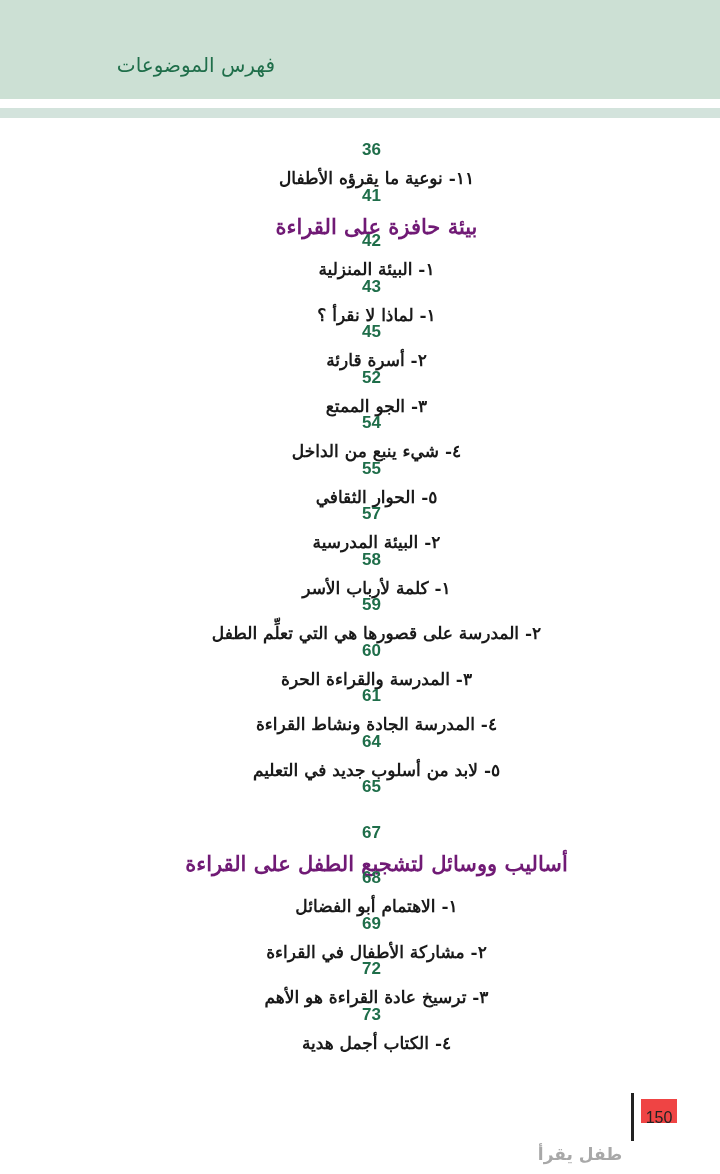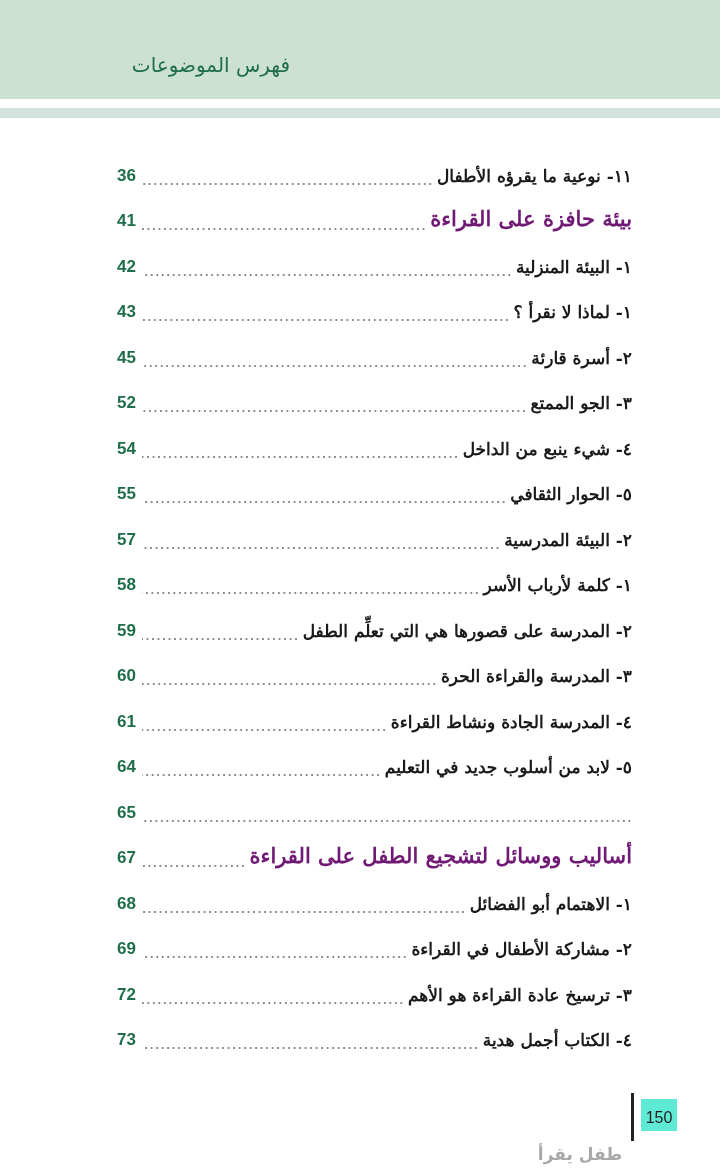--- a/index.html
+++ b/index.html
@@ -4,51 +4,51 @@
 <style>
   html, body { margin: 0; padding: 0; }
   body {
     width: 720px; height: 1174px; background: #ffffff; position: relative; overflow: hidden;
     font-family: "DejaVu Serif", serif;
   }
   .header-band {
     position: absolute; left: 0; top: 0; width: 720px; height: 99px; background: #cce0d4;
   }
   .header-title {
-    position: absolute; left: 126px; top: 50px; width: 170px; height: 30px;
+    position: absolute; left: 111px; top: 50px; width: 170px; height: 30px;
     color: #1f6e4a; font-family: "DejaVu Sans", sans-serif; font-size: 20px;
     direction: rtl; text-align: center; line-height: 30px;
   }
   .header-rule {
     position: absolute; left: 0; top: 108px; width: 720px; height: 10px; background: #d3e3dc;
   }
   .toc {
     position: absolute; left: 117px; top: 140px; width: 515px;
   }
   .toc-row {
-    position: relative; height: 45.5px; display: flex; align-items: flex-end;
+    position: relative; height: 45.5px; display: flex; flex-direction: column; align-items: center;
   }
   .toc-num {
     flex: 0 0 auto; font-family: "Liberation Sans", sans-serif; font-weight: bold;
     font-size: 17px; color: #1f6e4a; padding-right: 6px;
   }
   .toc-dots {
     flex: 1 1 auto; height: 4px; margin-top: 8px;
     background-image: radial-gradient(circle, #8a8a8a 1px, transparent 1.3px);
     background-size: 5.5px 4px; background-repeat: repeat-x; background-position: right center;
   }
   .toc-text {
     flex: 0 0 auto; direction: rtl; color: #1a1a1a; font-size: 17px; padding-left: 4px;
     white-space: nowrap;
     font-weight: bold;
   }
   .toc-text.bold { font-weight: bold; }
   .toc-row.section .toc-text { color: #701a75; font-size: 21px; font-weight: bold; }
   .footer-num {
-    position: absolute; left: 641px; top: 1099px; width: 36px; height: 32px; background: #5eead4;
+    position: absolute; left: 641px; top: 1099px; width: 36px; height: 24px; background: #ef4444;
     font-family: "Liberation Sans", sans-serif; font-size: 16px; color: #222;
     text-align: center; line-height: 38px;
   }
   .footer-bar {
     position: absolute; left: 631px; top: 1093px; width: 3px; height: 48px; background: #222;
   }
   .footer-book {
     position: absolute; left: 535px; top: 1104px; width: 90px; height: 28px;
     font-family: "DejaVu Sans", sans-serif; font-weight: bold; font-size: 17px; color: #a8a8a8;
     direction: rtl; text-align: center; line-height: 28px; margin-top: 36px;

